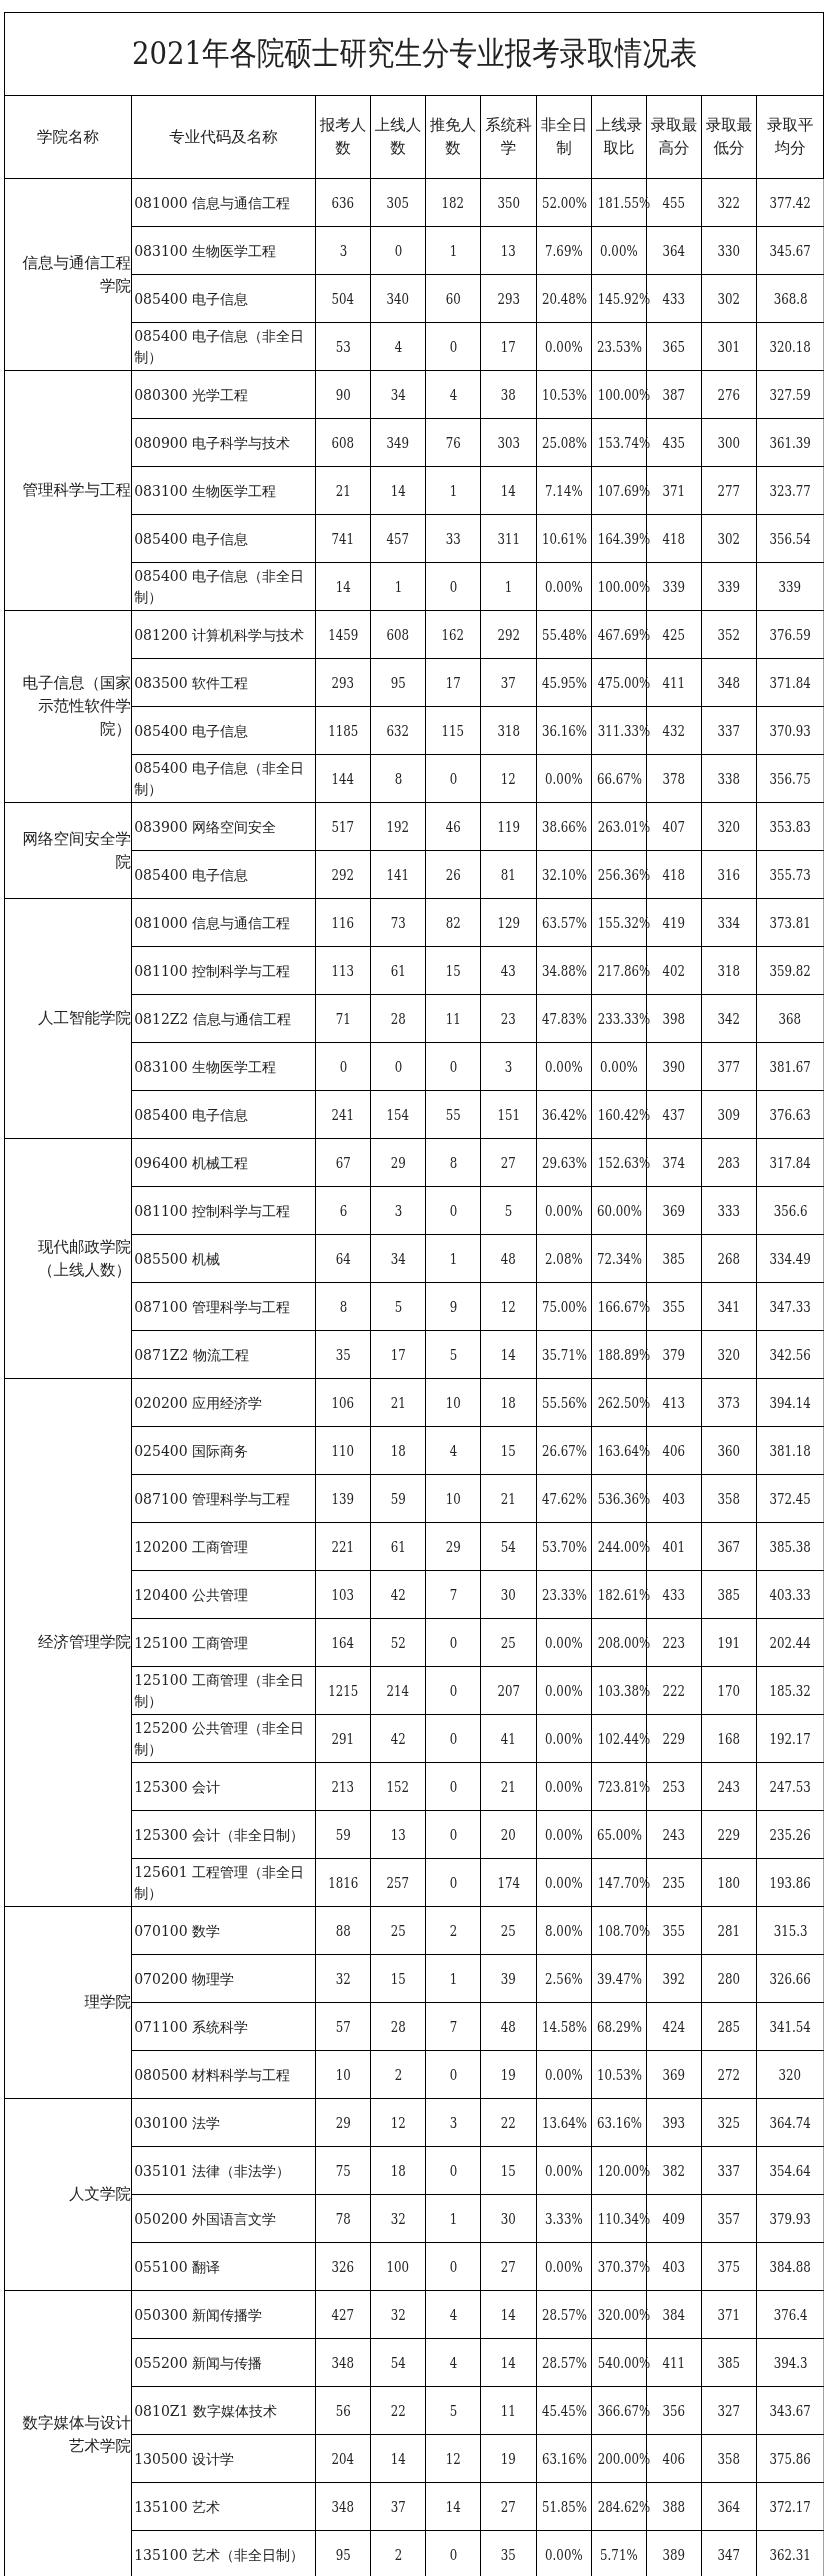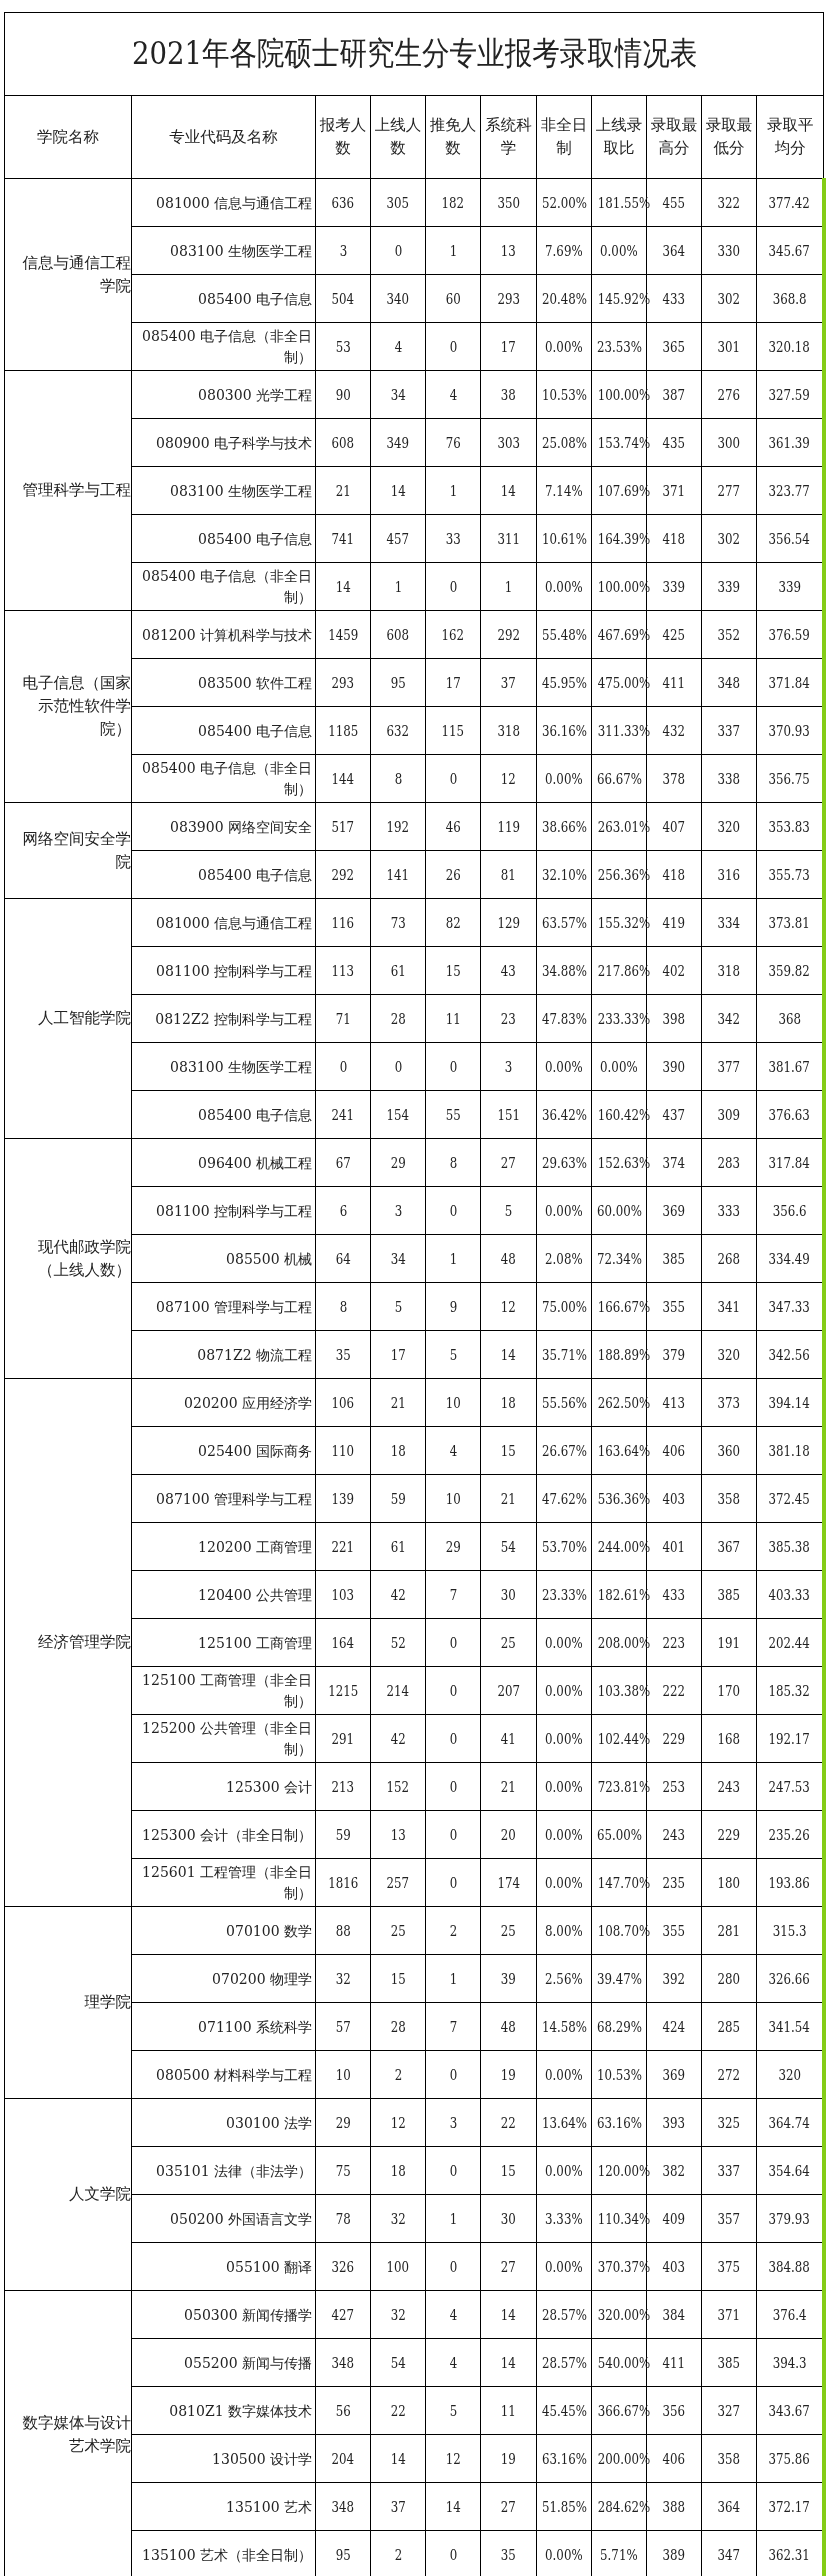--- a/index.html
+++ b/index.html
@@ -6,23 +6,23 @@
   body { width: 828px; height: 3017px; position: relative; font-family: "DejaVu Serif", "Liberation Serif", serif; color: #222; }
   .sheet { position: absolute; left: 4.1px; top: 12.4px; width: 820px; }
   table { border-collapse: collapse; width: 820px; table-layout: fixed; }
   td, th { border: 0.8px solid #000; padding: 0; font-weight: normal; }
   .title-cell { height: 82px; font-size: 32px; text-align: center; border-top: 1.5px solid #000; border-left: 1px solid #000; border-right: 1px solid #000; letter-spacing: 0px; transform: scaleX(0.86); }
   .title-row td { border-bottom: 1.5px solid #000; }
   .head th { height: 82px; font-size: 15.5px; line-height: 23px; text-align: center; vertical-align: middle; }
   .head th.narrow { padding: 0 2.1px; }
   .head-row th { border-bottom: 1.5px solid #000; }
   td.college { font-size: 15.5px; line-height: 23px; text-align: right; vertical-align: middle; padding-left: 2.1px; border-left: 1px solid #000; }
-  td.major { font-size: 14px; line-height: 20.6px; text-align: right; padding-left: 2.1px; padding-right: 3.1px; vertical-align: middle; }
+  td.major { font-size: 14px; line-height: 20.6px; text-align: left; padding-left: 2.1px; padding-right: 3.1px; vertical-align: middle; }
   td.num { font-size: 14.4px; text-align: center; vertical-align: middle; white-space: nowrap; }
-  td.num.last { border-right: 4px solid #84cc16; text-decoration: underline; }
+  td.num.last { border-right: 1px solid #84cc16; text-decoration: underline; }
   tr.data td { height: 47px; }
   tr.first-in-group td { border-top: 1.5px solid #000; }
   .cond { display: inline-block; transform: scaleX(0.82); transform-origin: center; }
 </style>
 </head>
 <body>
 
 <div class="sheet">
   <table>
     <colgroup>
@@ -258,21 +258,21 @@
           <td class="num"><span class="cond">61</span></td>
           <td class="num"><span class="cond">15</span></td>
           <td class="num"><span class="cond">43</span></td>
           <td class="num"><span class="cond">34.88%</span></td>
           <td class="num"><span class="cond">217.86%</span></td>
           <td class="num"><span class="cond">402</span></td>
           <td class="num"><span class="cond">318</span></td>
           <td class="num last"><span class="cond">359.82</span></td>
         </tr>
         <tr class="data">
-          <td class="major">0812Z2 控制科学与工程</td>
+          <td class="major">0812Z2 信息与通信工程</td>
           <td class="num"><span class="cond">71</span></td>
           <td class="num"><span class="cond">28</span></td>
           <td class="num"><span class="cond">11</span></td>
           <td class="num"><span class="cond">23</span></td>
           <td class="num"><span class="cond">47.83%</span></td>
           <td class="num"><span class="cond">233.33%</span></td>
           <td class="num"><span class="cond">398</span></td>
           <td class="num"><span class="cond">342</span></td>
           <td class="num last"><span class="cond">368</span></td>
         </tr>

